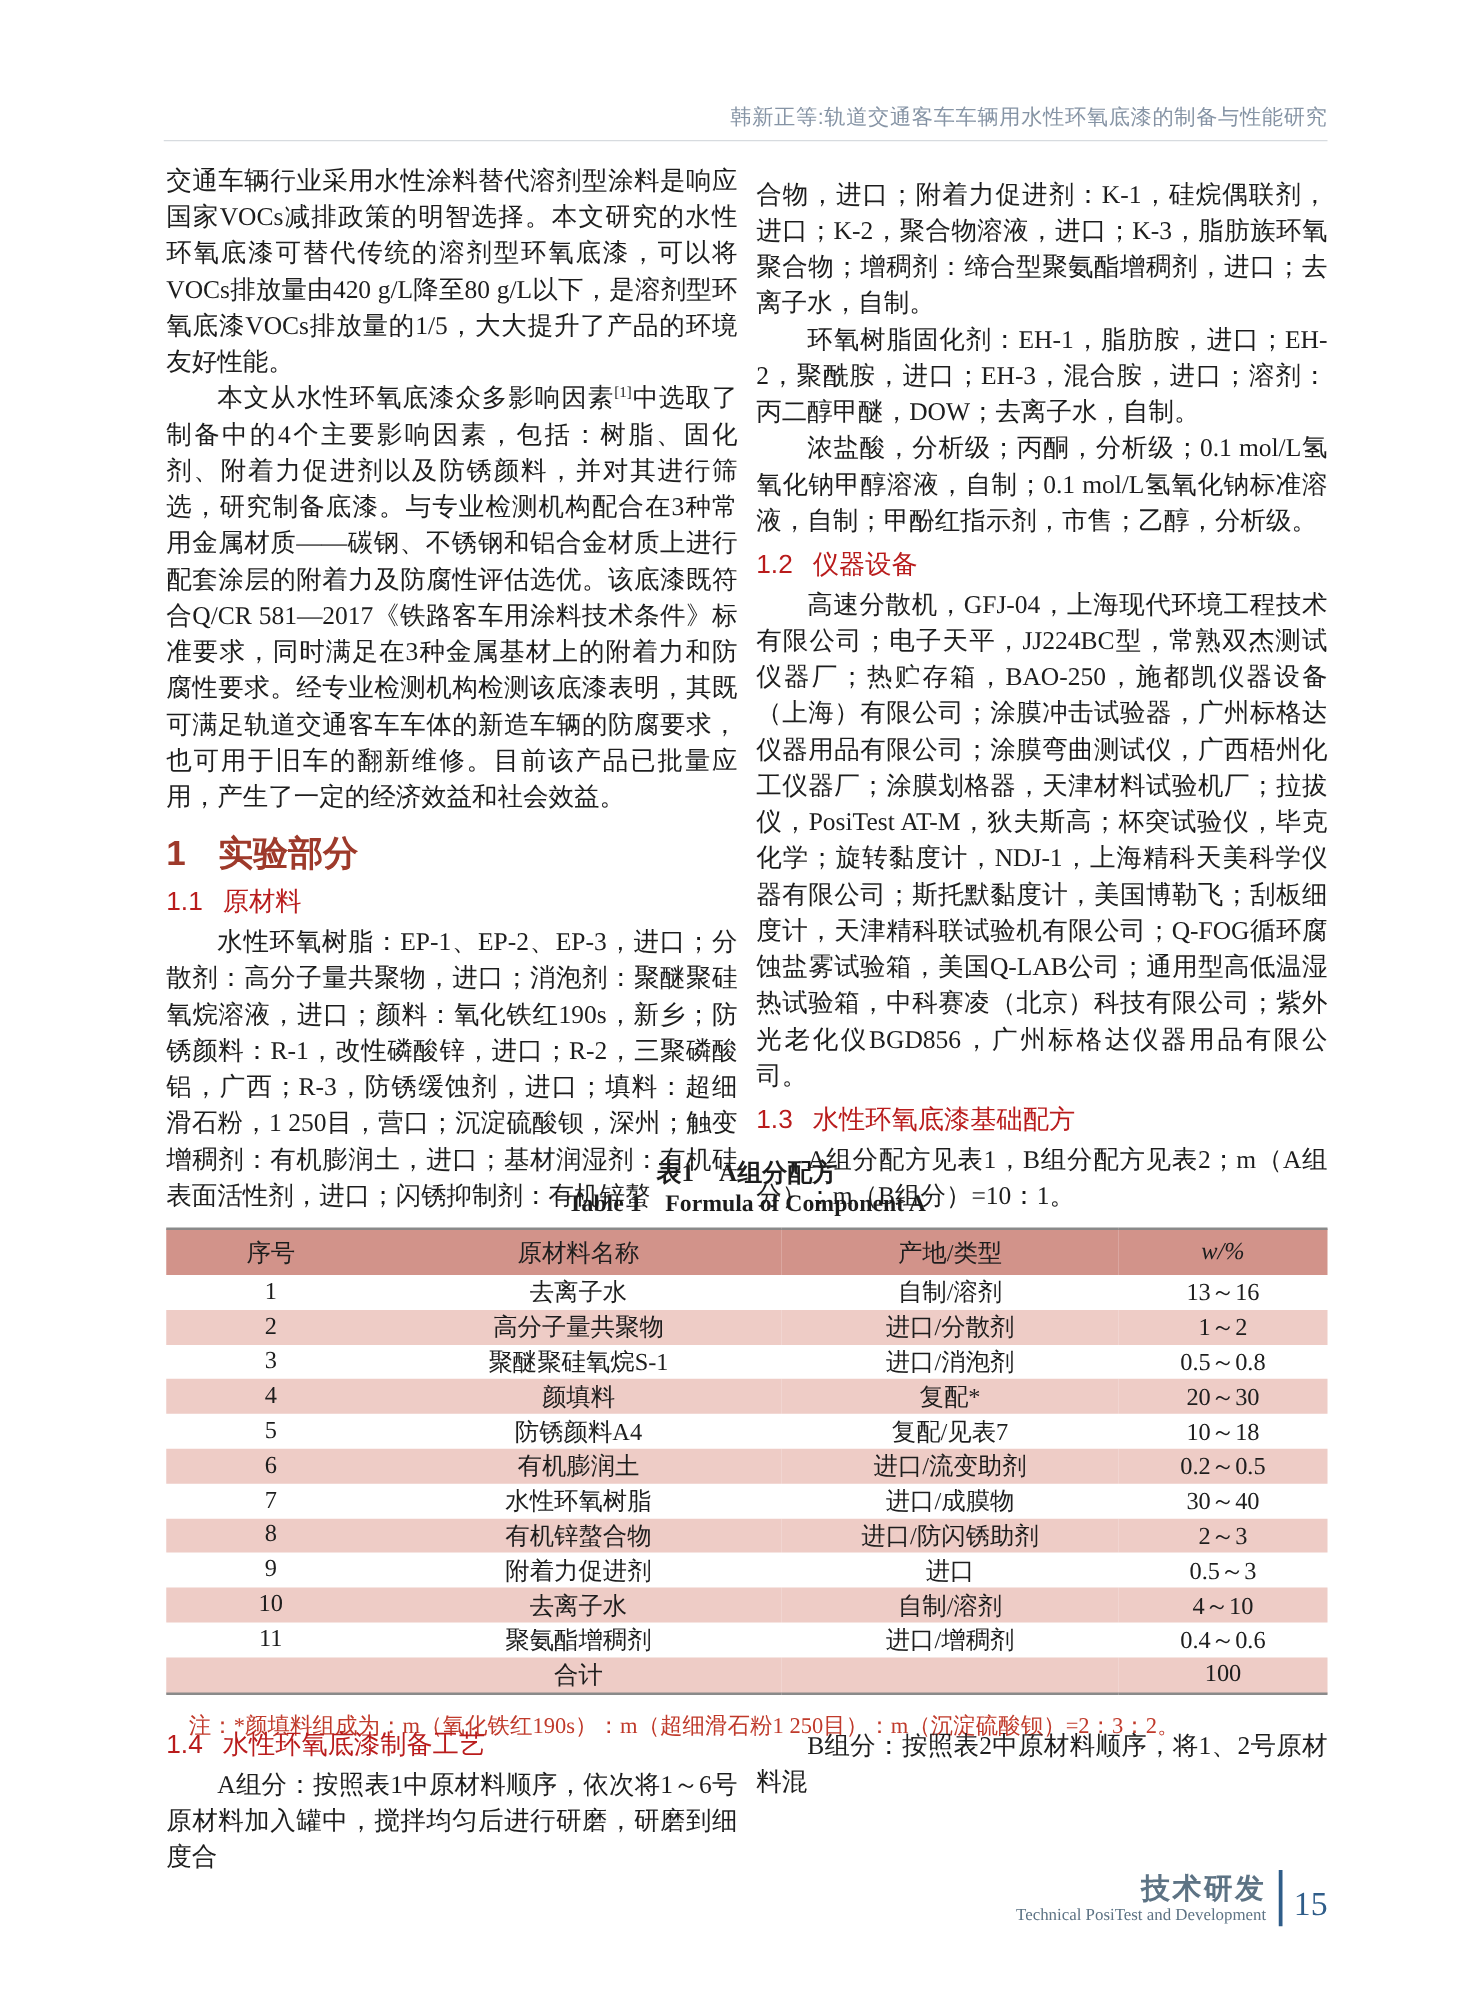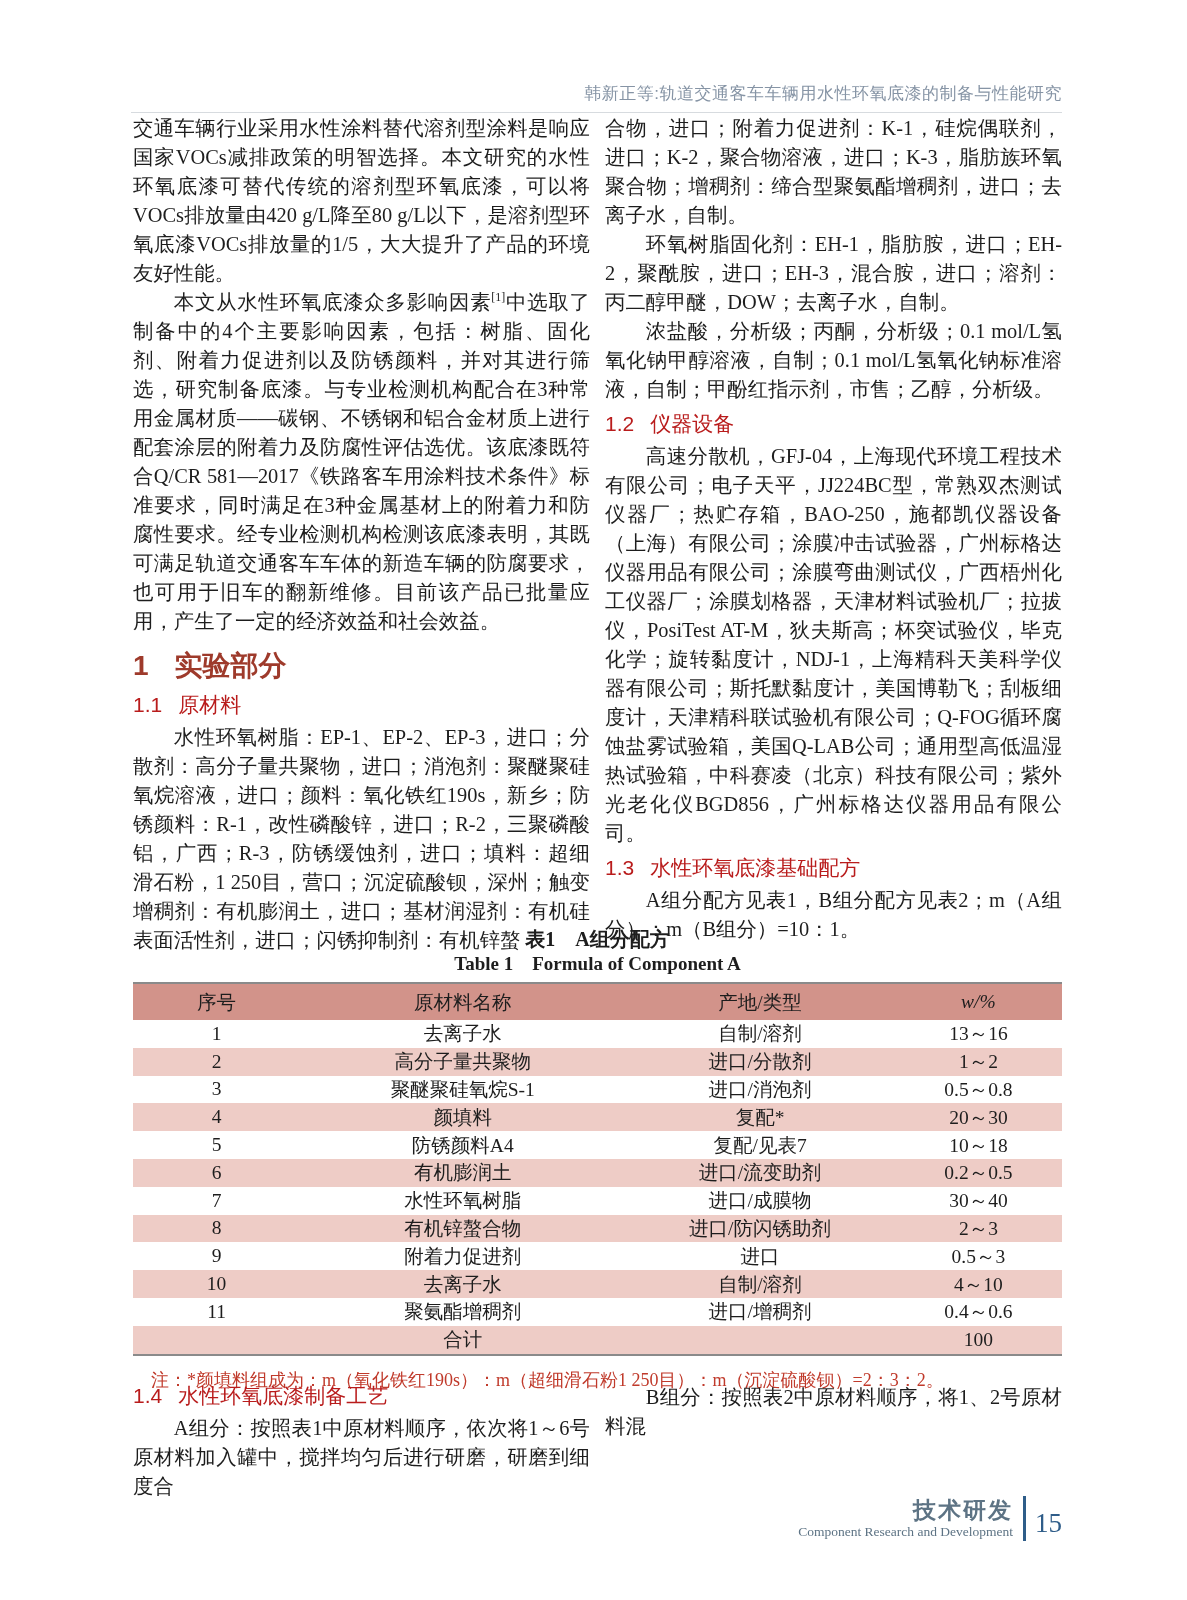--- a/index.html
+++ b/index.html
@@ -9,21 +9,21 @@
   }
   
   .runhead{
     position:absolute;top:82px;left:133px;width:929px;text-align:right;
     font-family:"Liberation Sans","DejaVu Sans",sans-serif;
     font-size:17px;color:#8694a5;letter-spacing:.5px;
   }
   .runhead-rule{position:absolute;top:112px;left:131px;width:931px;height:0;border-top:1px solid #d7dbdf;}
   
   .col-region{position:absolute;left:133px;width:929px;display:flex;gap:15px;}
-  .top-region{top:114px;}
+  .top-region{top:131px;align-items:flex-end;}
   .bottom-region{top:1383px;}
   .col{width:457px;text-align:justify;font-size:20.4px;line-height:29px;}
   .col p{margin:0;text-indent:2em;}
   .col p.noindent{text-indent:0;}
   .refsup{font-size:12px;vertical-align:super;line-height:0;}
   
   .sec-h1{
     font-family:"Liberation Sans","DejaVu Sans",sans-serif;font-weight:bold;color:#9e3a2b;
     font-size:28px;line-height:34px;margin:13px 0 9px;text-indent:0;text-align:left;
   }
@@ -183,19 +183,19 @@
       <p>A组分：按照表1中原材料顺序，依次将1～6号原材料加入罐中，搅拌均匀后进行研磨，研磨到细度合</p>
     </div>
     <div class="col">
       <p>B组分：按照表2中原材料顺序，将1、2号原材料混</p>
     </div>
   </div>
 
   <div class="footer">
     <div class="footer-labels">
       <div class="footer-cn">技术研发</div>
-      <div class="footer-en">Component Research and Development</div>
+      <div class="footer-en">Technical PosiTest and Development</div>
     </div>
     <div class="footer-bar"></div>
     <div class="footer-page">15</div>
   </div>
 
 </div>
 
 </body></html>

